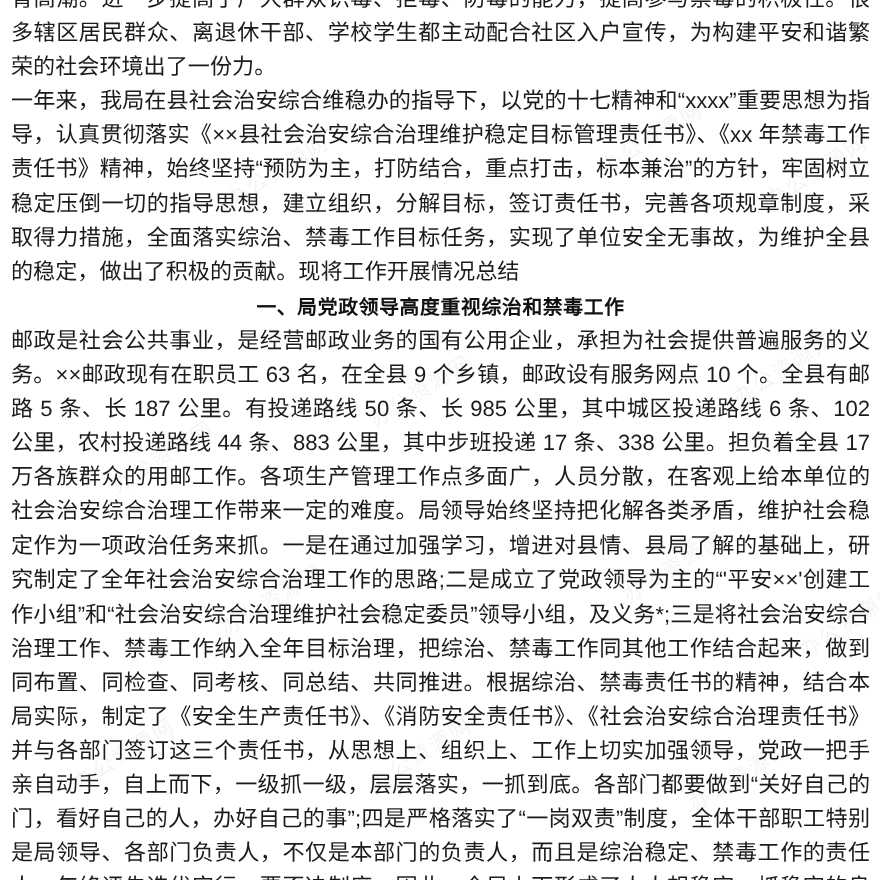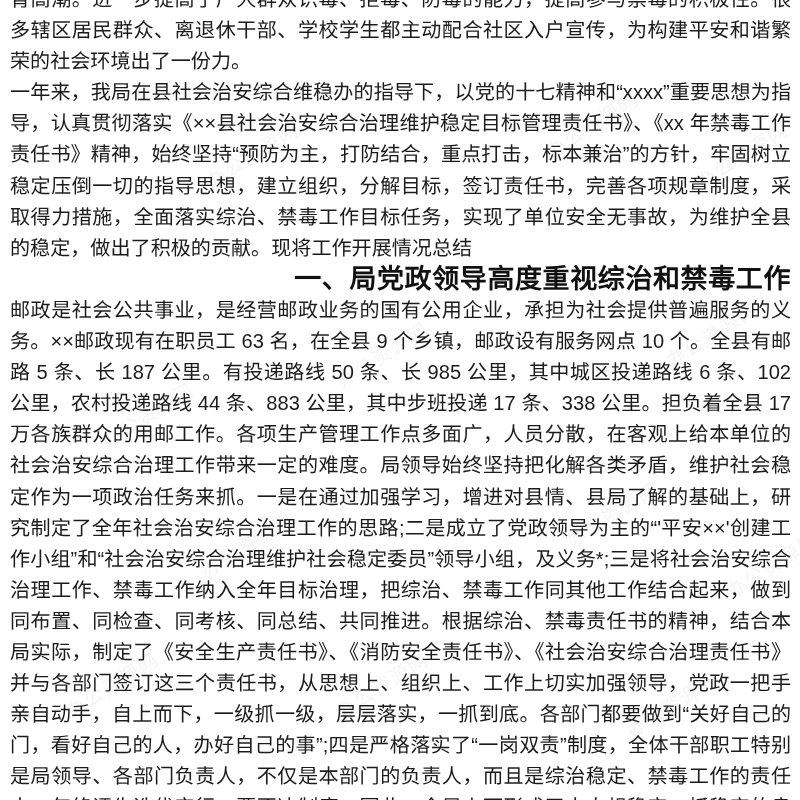--- a/index.html
+++ b/index.html
@@ -59,25 +59,25 @@
     word-break: break-all;
     letter-spacing: 0px;
   }
   .para.first-clipped {
     
     margin-top: -16px;
   }
   .heading {
     margin: 0;
     color: #111111;
-    font-size: 27px;
+    font-size: 18px;
     line-height: 31.1px;
     font-weight: bold;
     letter-spacing: 0.6px;
-    text-align: right;
+    text-align: center;
     word-break: break-all;
   }
 </style>
 </head>
 <body>
 
 <div id="page">
 
   <div id="watermark-layer">
       <div class="watermark" style="left: 200px; top: 170px;">办公资源网</div>

